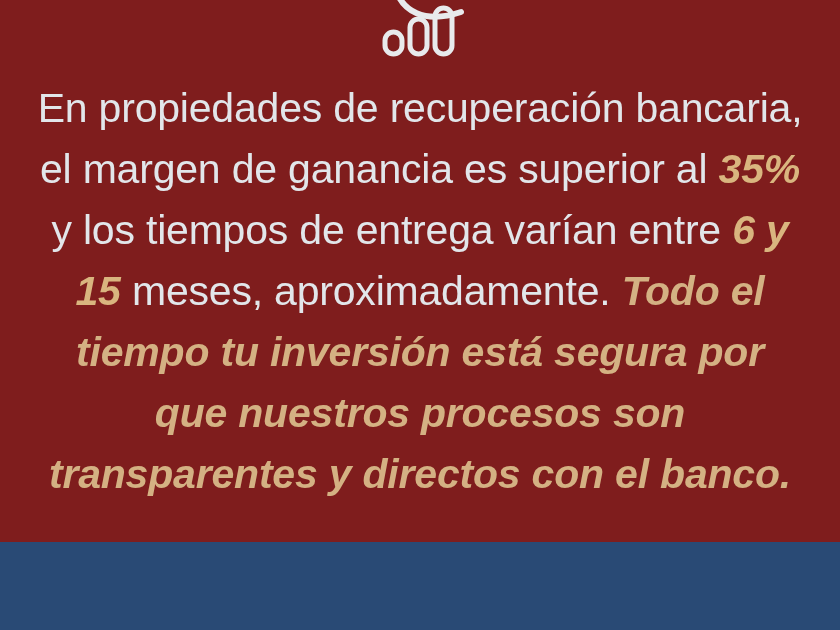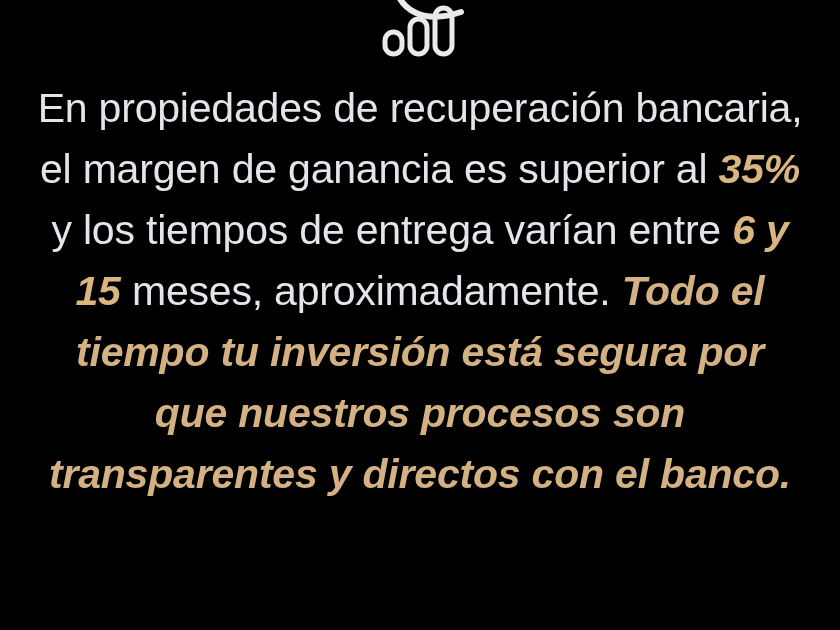--- a/index.html
+++ b/index.html
@@ -9,22 +9,22 @@
   body {
     width: 840px;
     height: 630px;
     background: #294a75;
     font-family: "Liberation Sans", sans-serif;
     overflow: hidden;
   }
   .slide {
     position: relative;
     width: 840px;
-    height: 630px;
-    background: #000000;
+    height: 542px;
+    background: #7f1d1d;
     display: flex;
     flex-direction: column;
     align-items: center;
   }
   .logo-wrap {
     width: 100%;
     display: flex;
     justify-content: center;
     margin-top: -14px;
     height: 80px;

